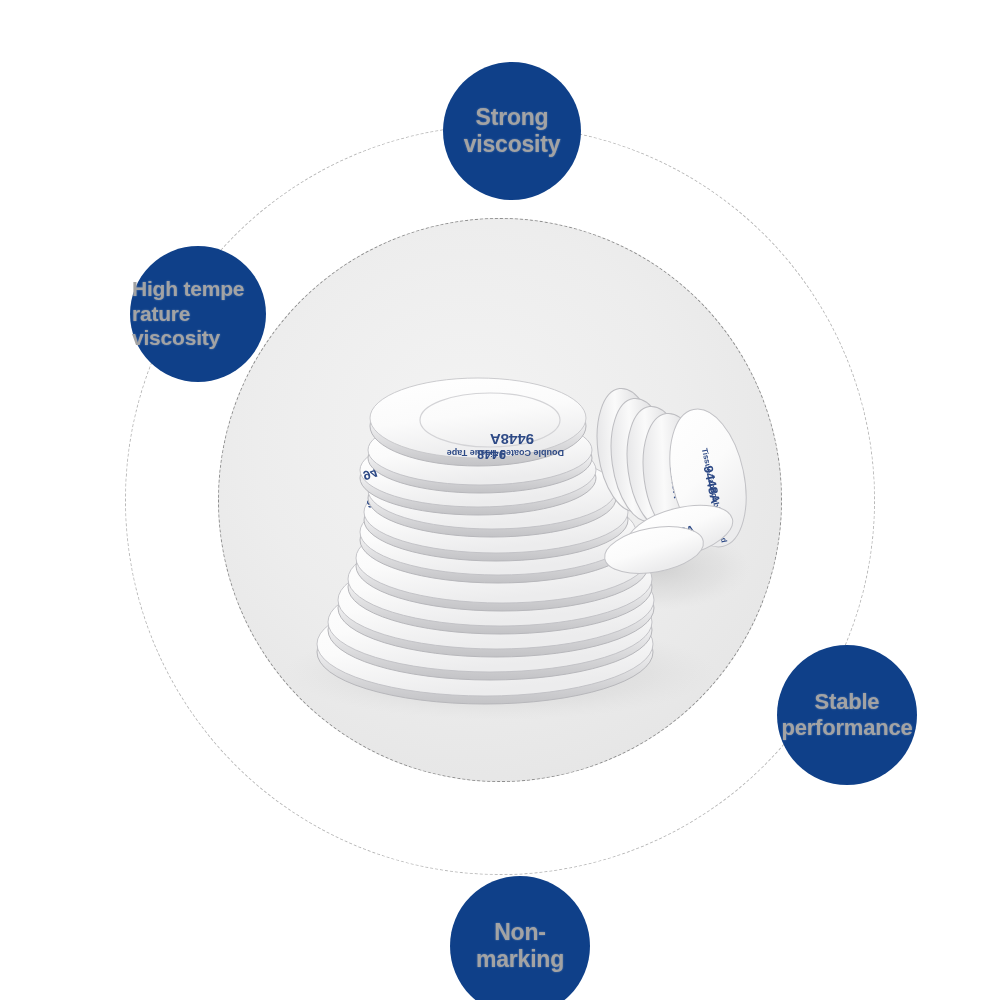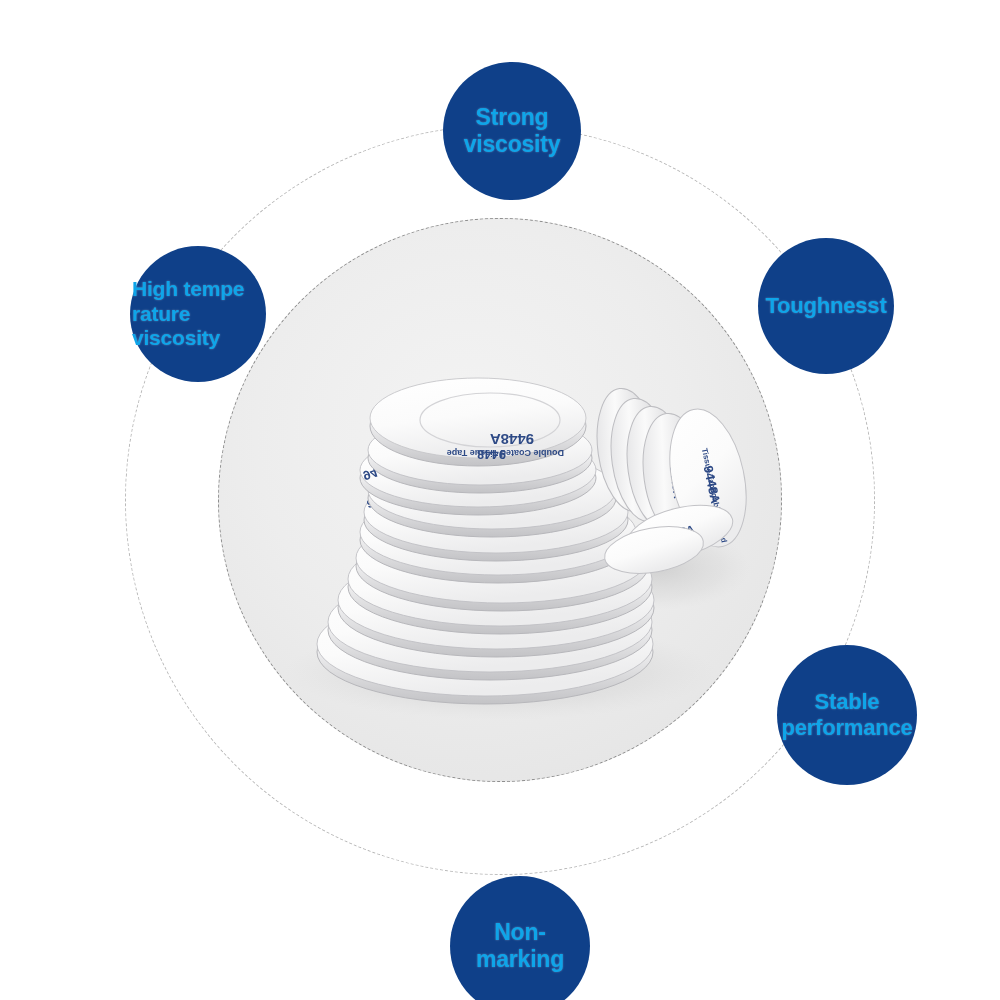--- a/index.html
+++ b/index.html
@@ -55,21 +55,21 @@
 
   
   .bubble {
     position: absolute;
     border-radius: 50%;
     background: #0f4089;
     display: flex;
     align-items: center;
     justify-content: center;
     text-align: center;
-    color: #0ea5e9;
+    color: #a3a3a3;
     font-family: "Liberation Sans", sans-serif;
     font-weight: bold;
     line-height: 1.18;
     letter-spacing: -0.2px;
     text-shadow: 0 0 2px rgba(255,255,255,0.35);
   }
   .bubble span { display: block; padding: 0 4px; }
 
   #bubble-strong-viscosity {
     left: 443px; top: 62px;
@@ -239,23 +239,20 @@
   </div>
 
   <div class="bubble" id="bubble-strong-viscosity">
     <span>Strong viscosity</span>
   </div>
 
   <div class="bubble" id="bubble-high-temperature">
     <span>High tempe rature viscosity</span>
   </div>
 
-  <div class="bubble" id="bubble-toughness">
-    <span>Toughnesst</span>
-  </div>
 
   <div class="bubble" id="bubble-stable-performance">
     <span>Stable performance</span>
   </div>
 
   <div class="bubble" id="bubble-non-marking">
     <span>Non-marking</span>
   </div>
 
 

